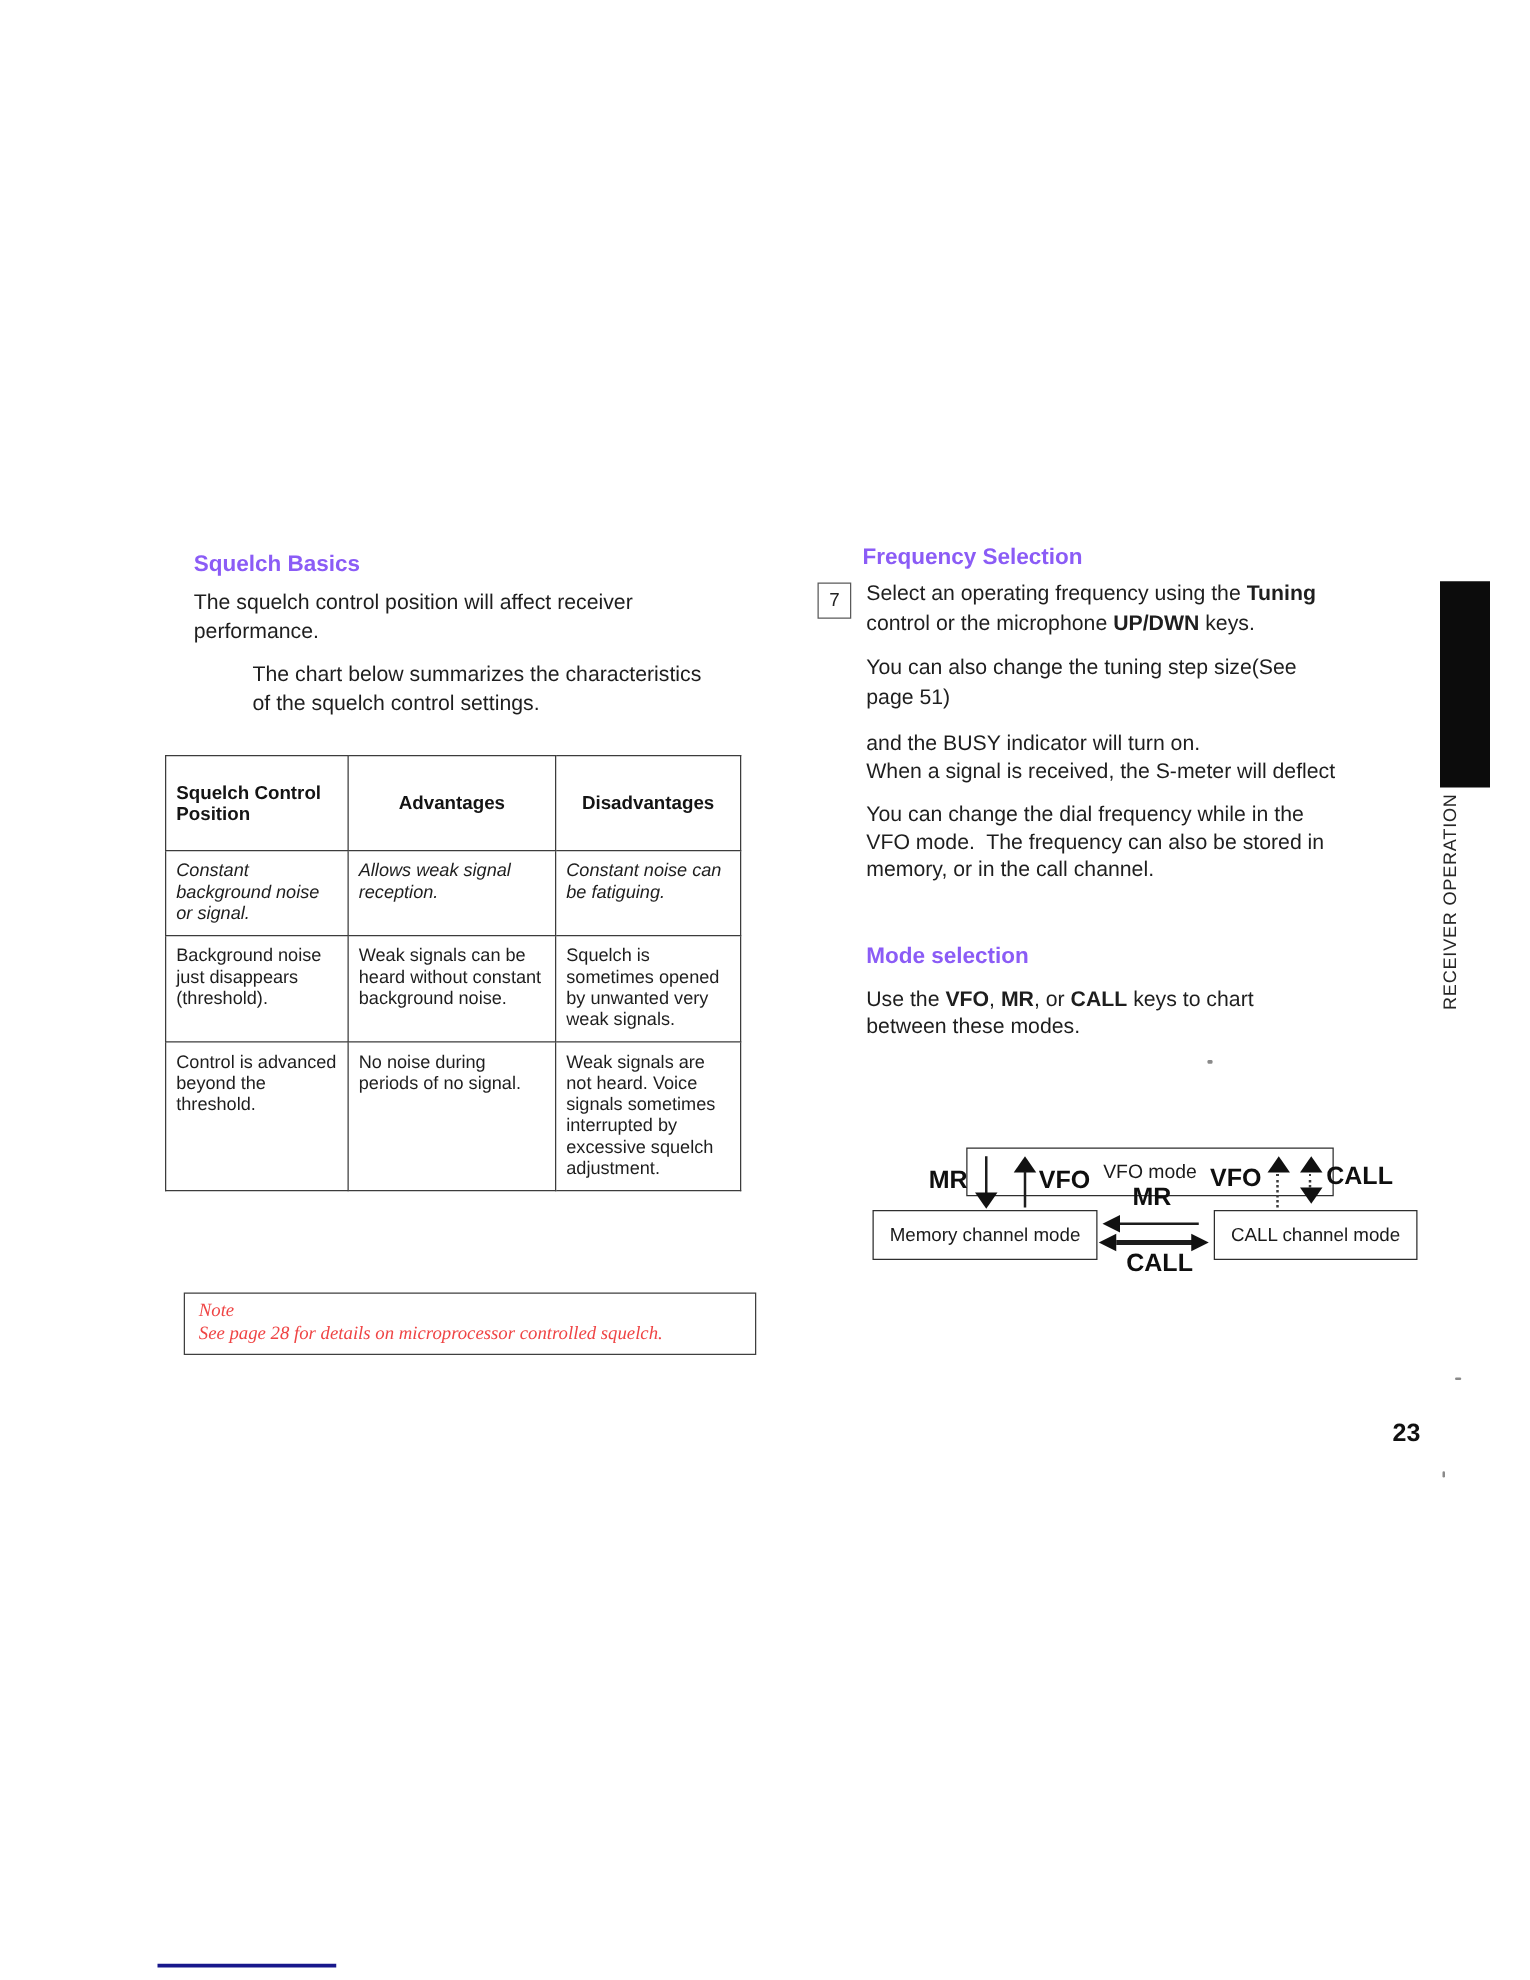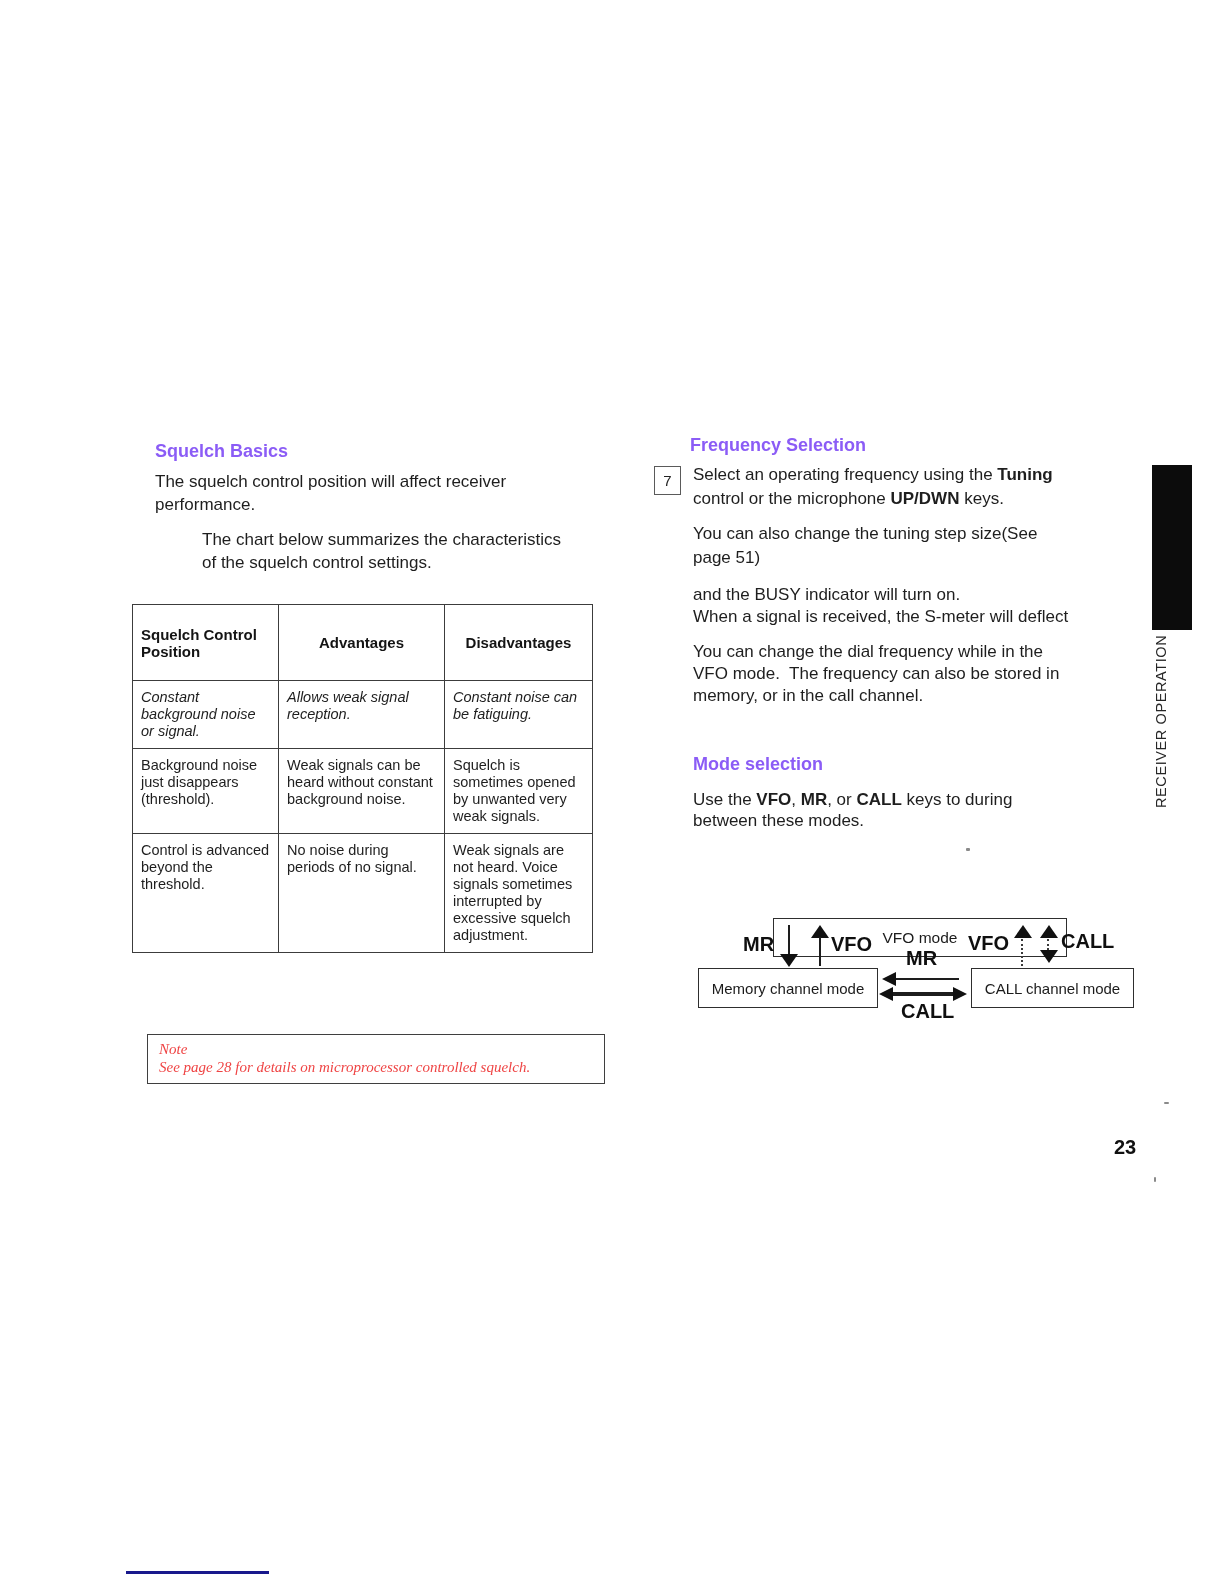--- a/index.html
+++ b/index.html
@@ -153,21 +153,21 @@
 
   <div class="abs para" id="r-para-dial">
     <span class="ln">You can change the dial frequency while in the</span>
     <span class="ln">VFO mode.  The frequency can also be stored in</span>
     <span class="ln">memory, or in the call channel.</span>
   </div>
 
   <div class="abs h" id="r-mode-head">Mode selection</div>
 
   <div class="abs para" id="r-mode-text">
-    <span class="ln"><span>Use the </span><b>VFO</b><span>, </span><b>MR</b><span>, or </span><b>CALL</b><span> keys to during</span></span>
+    <span class="ln"><span>Use the </span><b>VFO</b><span>, </span><b>MR</b><span>, or </span><b>CALL</b><span> keys to chart</span></span>
     <span class="ln">between these modes.</span>
   </div>
 
   <div class="abs" id="diagram">
     <div class="dbox" id="vfo-box">VFO mode</div>
     <div class="dbox" id="mem-box">Memory channel mode</div>
     <div class="dbox" id="call-box">CALL channel mode</div>
 
     <span class="dlabel" id="lbl-mr-left">MR</span>
     <span class="dlabel" id="lbl-vfo-left">VFO</span>

